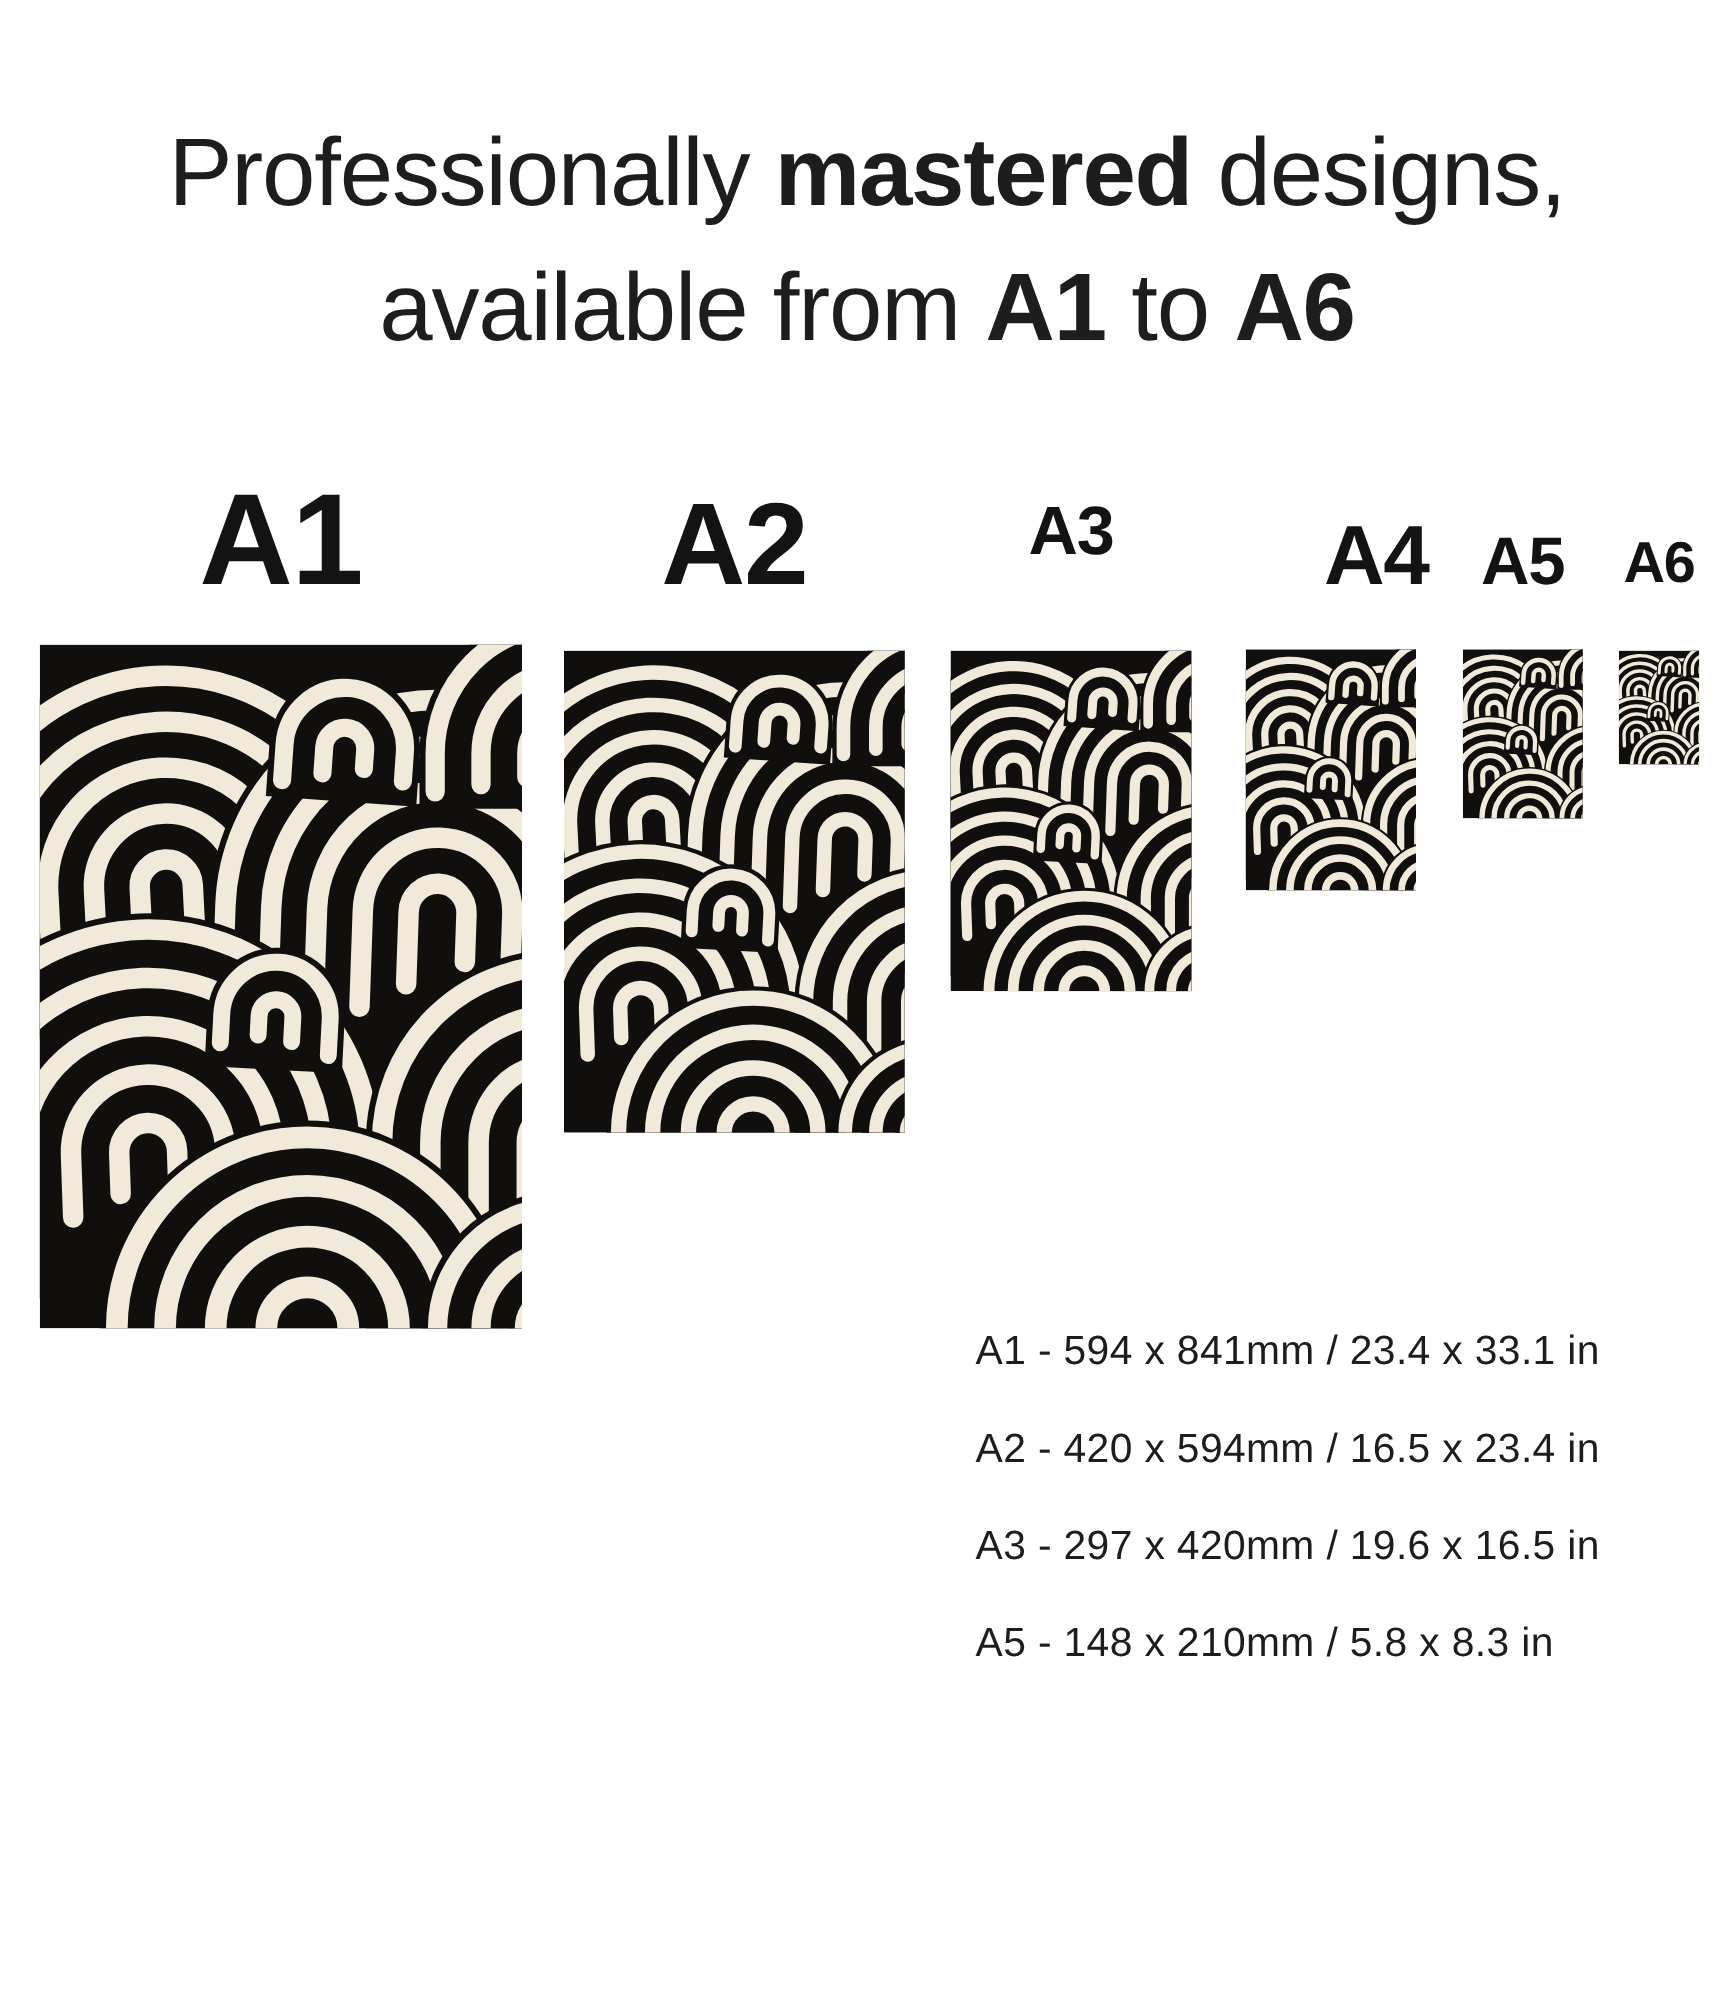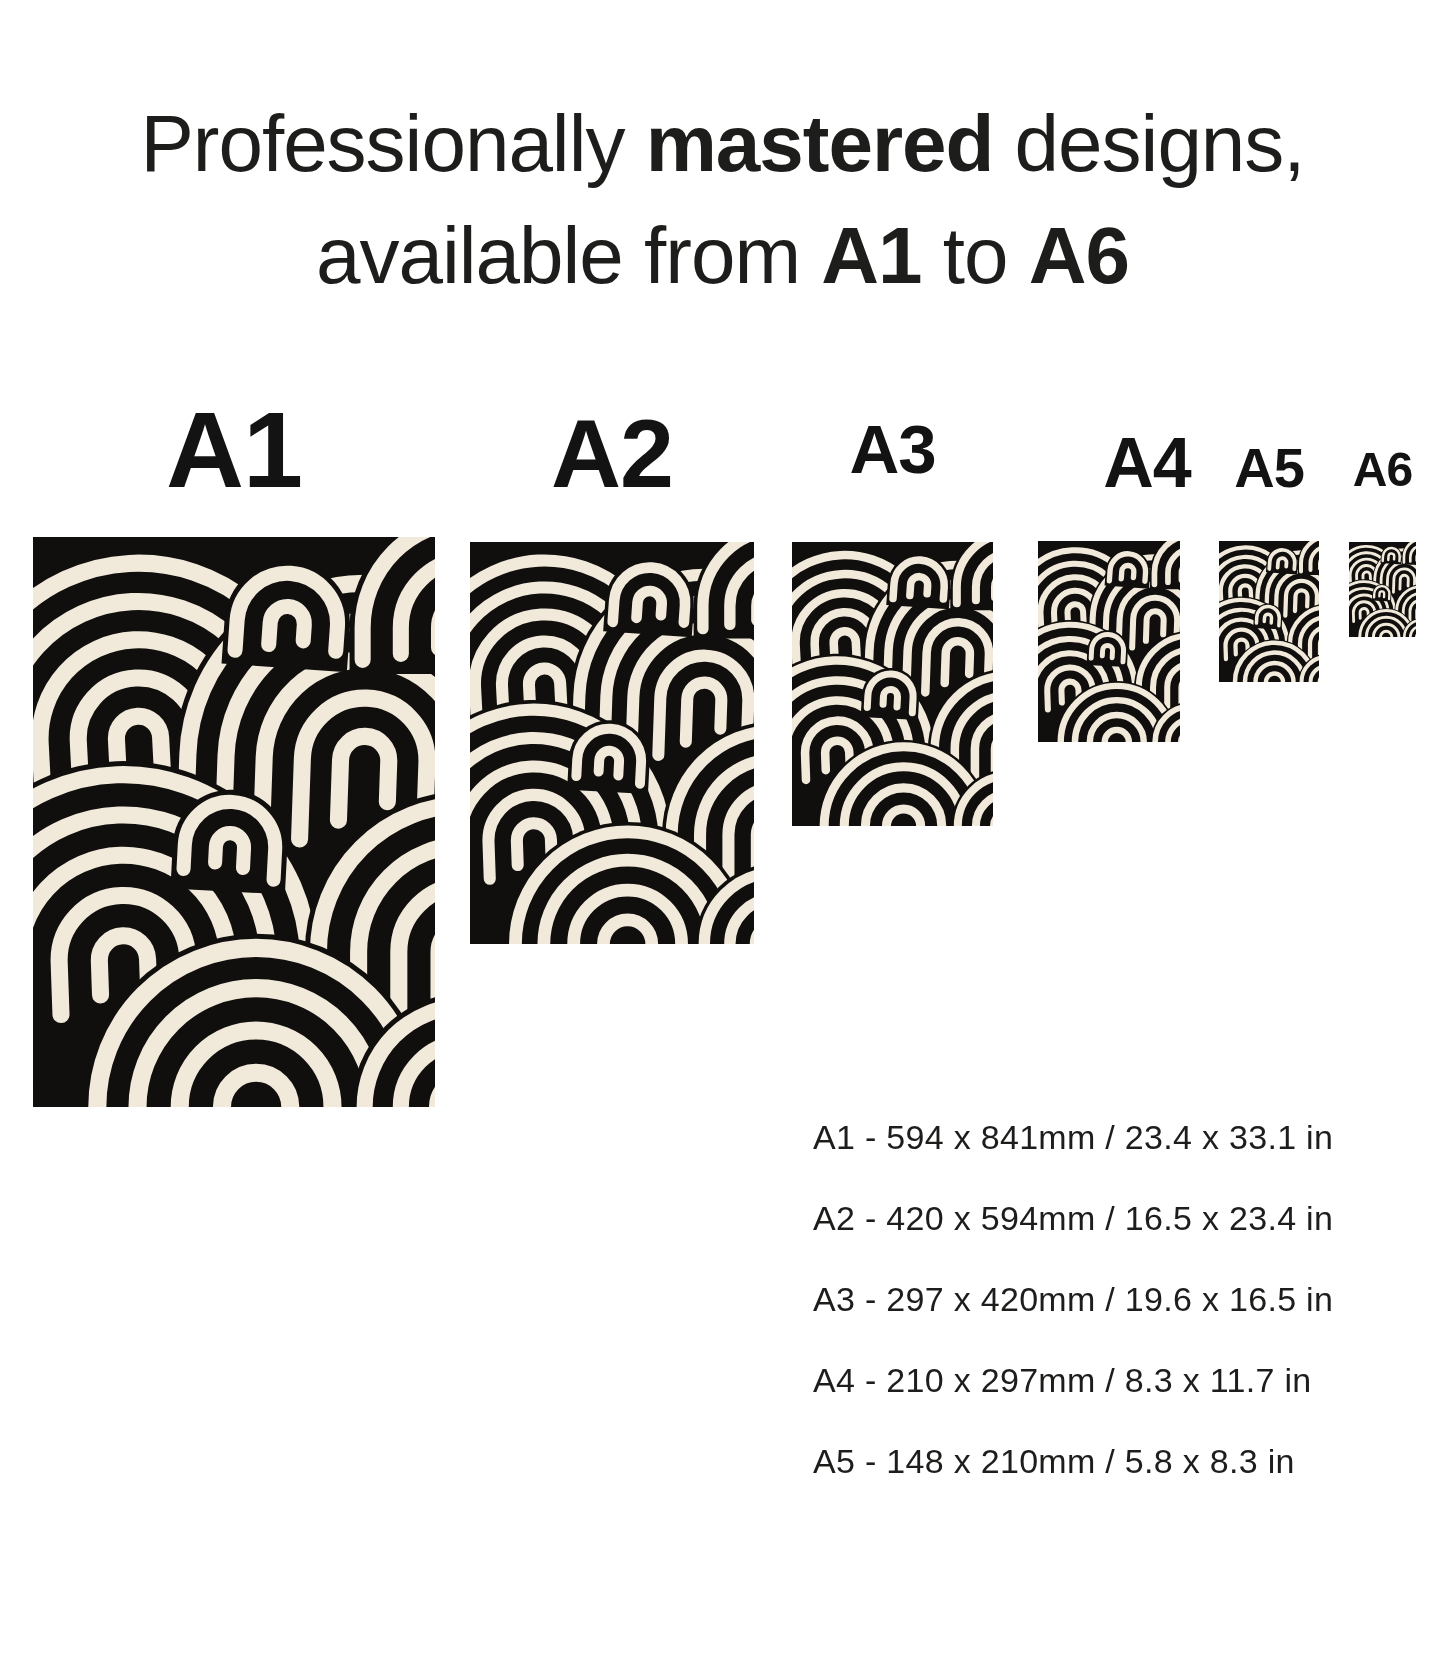--- a/index.html
+++ b/index.html
@@ -36,21 +36,20 @@
     position:absolute;
     display:block;
   }
   .spec-list{
     position:absolute;
     left:813px;
     top:1108px;
     font-size:34px;
     letter-spacing:0.3px;
     color:#1d1d1b;
-    margin-top:11px;
   }
   .spec-line{
     height:81px;
     line-height:36px;
     white-space:pre;
   }
   .defs-holder{position:absolute;width:0;height:0;overflow:hidden;}
 </style>
 </head>
 <body>
@@ -58,21 +57,21 @@
 <div class="page">
 
   <div class="title">
     <div class="title-line" id="title-line-1"><span>Professionally </span><b>mastered</b><span> designs,</span></div>
     <div class="title-line" id="title-line-2"><span>available from </span><b>A1</b><span> to </span><b>A6</b></div>
   </div>
 
   <div id="labels">
       <div class="size-label" style="left: 33px; width: 402px; font-size: 108px; top: 396px;">A1</div>
       <div class="size-label" style="left: 470px; width: 284px; font-size: 97px; top: 405px;">A2</div>
-      <div class="size-label" style="left: 792px; width: 201px; font-size: 69px; top: 415px;">A3</div>
+      <div class="size-label" style="left: 792px; width: 201px; font-size: 57px; top: 415px;">A3</div>
       <div class="size-label" style="left: 1076px; width: 142px; font-size: 70px; top: 428px;">A4</div>
       <div class="size-label" style="left: 1219px; width: 100px; font-size: 56px; top: 440px;">A5</div>
       <div class="size-label" style="left: 1349px; width: 67px; font-size: 48px; top: 446px;">A6</div>
     </div>
   <div id="posters">
       <svg class="poster" role="img" viewBox="0 0 400 566" preserveAspectRatio="none" style="left: 33px; top: 537px; width: 402px; height: 570px;">
         <use href="#arch-art"></use>
       </svg>
       <svg class="poster" role="img" viewBox="0 0 400 566" preserveAspectRatio="none" style="left: 470px; top: 542px; width: 284px; height: 402px;">
         <use href="#arch-art"></use>
@@ -88,21 +87,20 @@
       </svg>
       <svg class="poster" role="img" viewBox="0 0 400 566" preserveAspectRatio="none" style="left: 1349px; top: 542px; width: 67px; height: 95px;">
         <use href="#arch-art"></use>
       </svg>
     </div>
 
   <div class="spec-list" id="spec-list">
       <div class="spec-line">A1 - 594 x 841mm / 23.4 x 33.1 in</div>
       <div class="spec-line">A2 - 420 x 594mm / 16.5 x 23.4 in</div>
       <div class="spec-line">A3 - 297 x 420mm / 19.6 x 16.5 in</div>
-      <div class="spec-line">A4 - 210 x 297mm / 8.3 x 11.7 in</div>
       <div class="spec-line">A5 - 148 x 210mm / 5.8 x 8.3 in</div>
     </div>
 
   <div class="defs-holder" id="defs-holder"><svg width="0" height="0">
         <symbol id="arch-art" viewBox="0 0 400 566">
           <rect x="0" y="0" width="400" height="566" fill="#100f0d"></rect>
           <g transform="rotate(-3 105 200)">
             <path d="M -82.5 320 L -82.5 200 A 187.5 187.5 0 0 1 292.5 200 L 292.5 320 Z" fill="#100f0d"></path>
             <path d="M 83 240 L 83 200 A 22 22 0 0 1 127 200 L 127 240" fill="none" stroke="#f1e9da" stroke-width="17" stroke-linecap="round" stroke-linejoin="round"></path>
             <path d="M 45 256 L 45 200 A 60 60 0 0 1 165 200 L 165 258" fill="none" stroke="#f1e9da" stroke-width="17" stroke-linecap="round" stroke-linejoin="round"></path>

